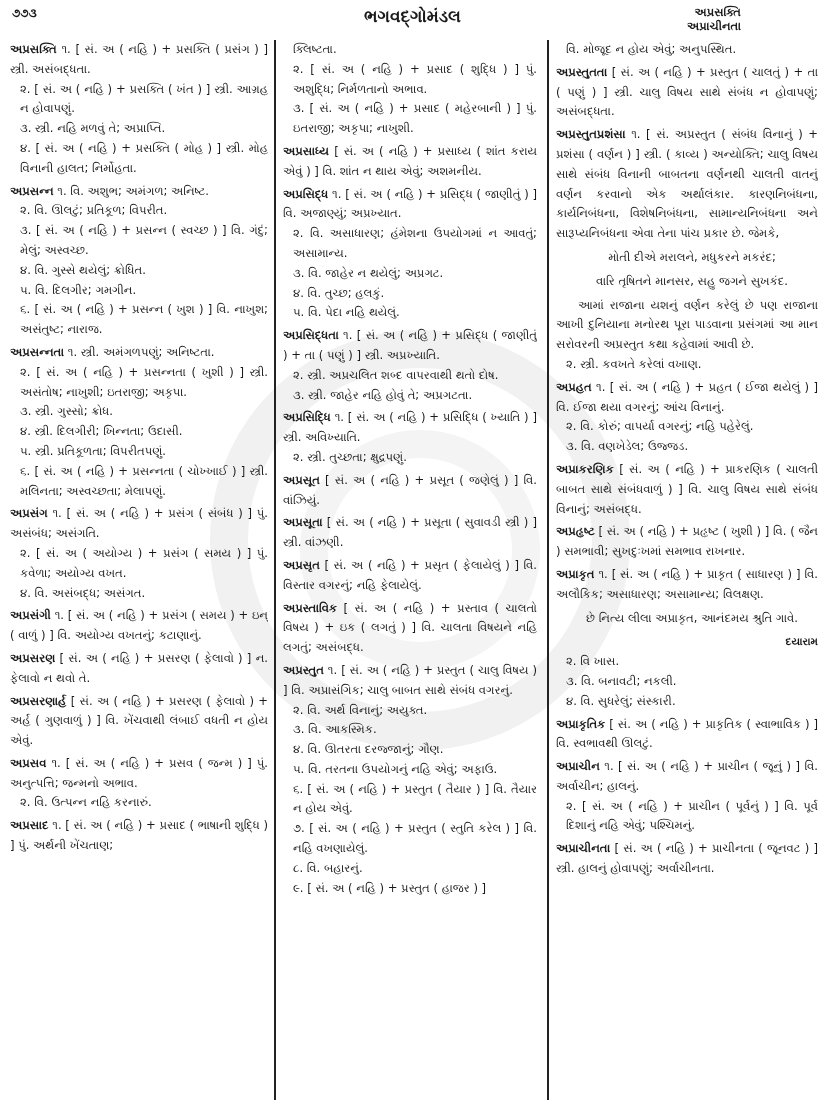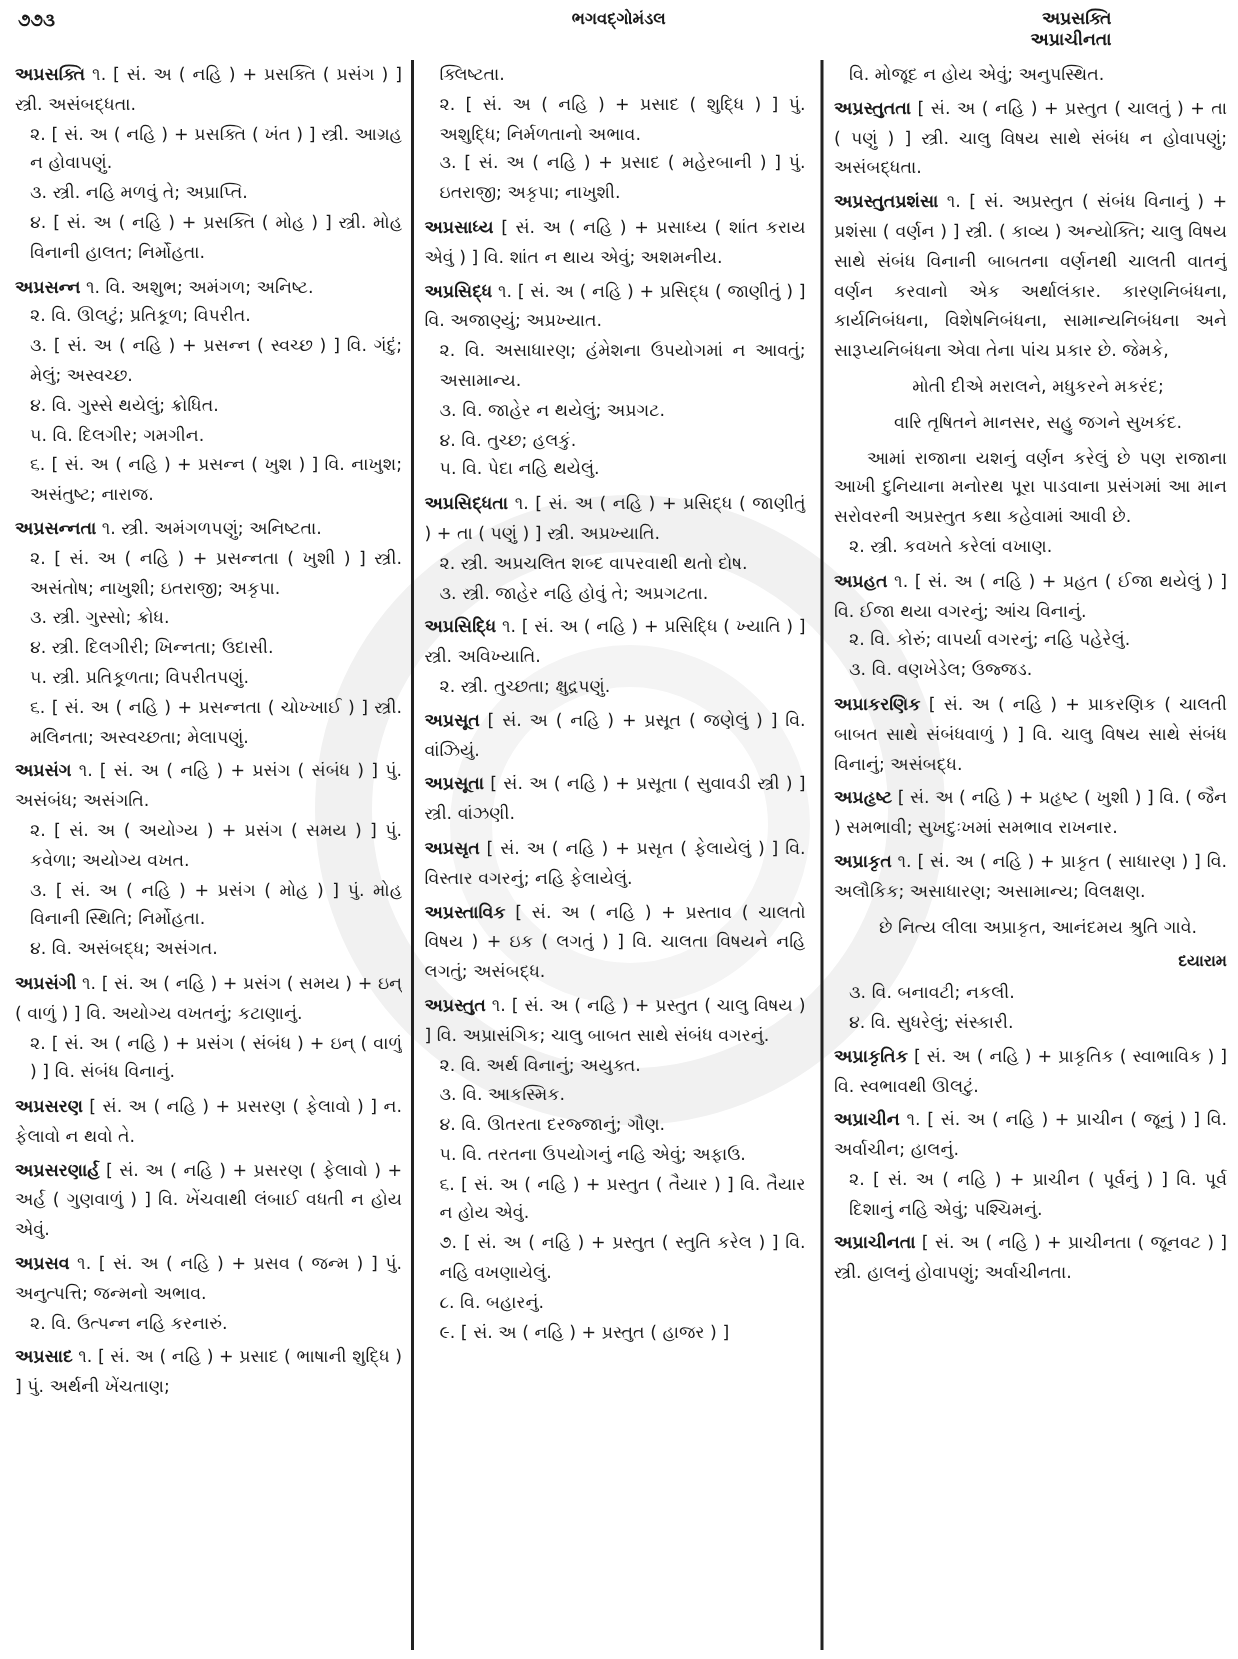--- a/index.html
+++ b/index.html
@@ -4,21 +4,21 @@
 <style>
   html, body { margin: 0; padding: 0; background: #ffffff; }
   body { width: 825px; height: 1106px; position: relative; overflow: hidden;
          font-family: "DejaVu Sans", sans-serif; color: #1a1a1a; }
   .watermark { position: absolute; left: 210px; top: 330px; width: 420px; height: 420px;
                border-radius: 50%; border: 38px solid #f1f1f1; box-sizing: border-box; z-index: 0; }
   .watermark2 { position: absolute; left: 300px; top: 430px; width: 240px; height: 240px;
                 border-radius: 50%; border: 28px solid #f4f4f4; box-sizing: border-box; z-index: 0; }
   .header { position: absolute; top: 0; left: 0; width: 749px; height: 34px; z-index: 2; }
   .page-num { position: absolute; left: 12px; top: 6px; font-size: 12px; font-weight: bold; }
-  .book-title { position: absolute; left: 0; width: 825px; top: 6px; text-align: center; font-size: 11px; font-weight: bold; }
+  .book-title { position: absolute; left: 0; width: 825px; top: 6px; text-align: center; font-size: 17px; font-weight: bold; }
   .guide { position: absolute; right: 8px; top: 5px; text-align: right; font-size: 11.5px; font-weight: bold; line-height: 14px; }
   .columns { position: absolute; top: 40px; left: 0; width: 825px; height: 1068px; z-index: 1; }
   .col { position: absolute; top: 0; height: 1062px; overflow: hidden; font-size: 11.6px; line-height: 19.8px; }
   .col1 { left: 10px; width: 258px; }
   .col2 { left: 283px; width: 254px; }
   .col3 { left: 556px; width: 262px; }
   .rule { position: absolute; top: 40px; width: 2px; background: #222; height: 1060px; }
   .rule1 { left: 274px; }
   .rule2 { left: 547px; }
   .entry { margin: 0 0 3px 0; text-align: justify; }
@@ -66,26 +66,24 @@
         <div><span class="hw">અપ્રસન્નતા</span> <span>૧. સ્ત્રી. અમંગળપણું; અનિષ્ટતા.</span></div>
         <div class="sense">૨. [ સં. અ ( નહિ ) + પ્રસન્નતા ( ખુશી ) ] સ્ત્રી. અસંતોષ; નાખુશી; ઇતરાજી; અકૃપા.</div>
         <div class="sense">૩. સ્ત્રી. ગુસ્સો; ક્રોધ.</div>
         <div class="sense">૪. સ્ત્રી. દિલગીરી; ખિન્નતા; ઉદાસી.</div>
         <div class="sense">૫. સ્ત્રી. પ્રતિકૂળતા; વિપરીતપણું.</div>
         <div class="sense">૬. [ સં. અ ( નહિ ) + પ્રસન્નતા ( ચોખ્ખાઈ ) ] સ્ત્રી. મલિનતા; અસ્વચ્છતા; મેલાપણું.</div>
       </div>
       <div class="entry">
         <div><span class="hw">અપ્રસંગ</span> <span>૧. [ સં. અ ( નહિ ) + પ્રસંગ ( સંબંધ ) ] પું. અસંબંધ; અસંગતિ.</span></div>
         <div class="sense">૨. [ સં. અ ( અયોગ્ય ) + પ્રસંગ ( સમય ) ] પું. કવેળા; અયોગ્ય વખત.</div>
-        <div class="sense">૩. [ સં. અ ( નહિ ) + પ્રસંગ ( મોહ ) ] પું. મોહ વિનાની સ્થિતિ; નિર્મોહતા.</div>
         <div class="sense">૪. વિ. અસંબદ્ધ; અસંગત.</div>
       </div>
       <div class="entry">
         <div><span class="hw">અપ્રસંગી</span> <span>૧. [ સં. અ ( નહિ ) + પ્રસંગ ( સમય ) + ઇન્ ( વાળું ) ] વિ. અયોગ્ય વખતનું; કટાણાનું.</span></div>
-        <div class="sense">૨. [ સં. અ ( નહિ ) + પ્રસંગ ( સંબંધ ) + ઇન્ ( વાળું ) ] વિ. સંબંધ વિનાનું.</div>
       </div>
       <div class="entry">
         <div><span class="hw">અપ્રસરણ</span> <span>[ સં. અ ( નહિ ) + પ્રસરણ ( ફેલાવો ) ] ન. ફેલાવો ન થવો તે.</span></div>
       </div>
       <div class="entry">
         <div><span class="hw">અપ્રસરણાર્હ</span> <span>[ સં. અ ( નહિ ) + પ્રસરણ ( ફેલાવો ) + અર્હ ( ગુણવાળું ) ] વિ. ખેંચવાથી લંબાઈ વધતી ન હોય એવું.</span></div>
       </div>
       <div class="entry">
         <div><span class="hw">અપ્રસવ</span> <span>૧. [ સં. અ ( નહિ ) + પ્રસવ ( જન્મ ) ] પું. અનુત્પત્તિ; જન્મનો અભાવ.</span></div>
         <div class="sense">૨. વિ. ઉત્પન્ન નહિ કરનારું.</div>
@@ -165,20 +163,21 @@
       <div class="entry">
         <div><span class="hw">અપ્રાકરણિક</span> <span>[ સં. અ ( નહિ ) + પ્રાકરણિક ( ચાલતી બાબત સાથે સંબંધવાળું ) ] વિ. ચાલુ વિષય સાથે સંબંધ વિનાનું; અસંબદ્ધ.</span></div>
       </div>
       <div class="entry">
         <div><span class="hw">અપ્રહૃષ્ટ</span> <span>[ સં. અ ( નહિ ) + પ્રહૃષ્ટ ( ખુશી ) ] વિ. ( જૈન ) સમભાવી; સુખદુઃખમાં સમભાવ રાખનાર.</span></div>
       </div>
       <div class="entry">
         <div><span class="hw">અપ્રાકૃત</span> <span>૧. [ સં. અ ( નહિ ) + પ્રાકૃત ( સાધારણ ) ] વિ. અલૌકિક; અસાધારણ; અસામાન્ય; વિલક્ષણ.</span></div>
         <div class="quote">છે નિત્ય લીલા અપ્રાકૃત, આનંદમય શ્રુતિ ગાવે.</div>
         <div class="attrib">દયારામ</div>
+        <div class="sense">૨. વિ ખાસ.</div>
         <div class="sense">૩. વિ. બનાવટી; નકલી.</div>
         <div class="sense">૪. વિ. સુધરેલું; સંસ્કારી.</div>
       </div>
       <div class="entry">
         <div><span class="hw">અપ્રાકૃતિક</span> <span>[ સં. અ ( નહિ ) + પ્રાકૃતિક ( સ્વાભાવિક ) ] વિ. સ્વભાવથી ઊલટું.</span></div>
       </div>
       <div class="entry">
         <div><span class="hw">અપ્રાચીન</span> <span>૧. [ સં. અ ( નહિ ) + પ્રાચીન ( જૂનું ) ] વિ. અર્વાચીન; હાલનું.</span></div>
         <div class="sense">૨. [ સં. અ ( નહિ ) + પ્રાચીન ( પૂર્વનું ) ] વિ. પૂર્વ દિશાનું નહિ એવું; પશ્ચિમનું.</div>
       </div>

